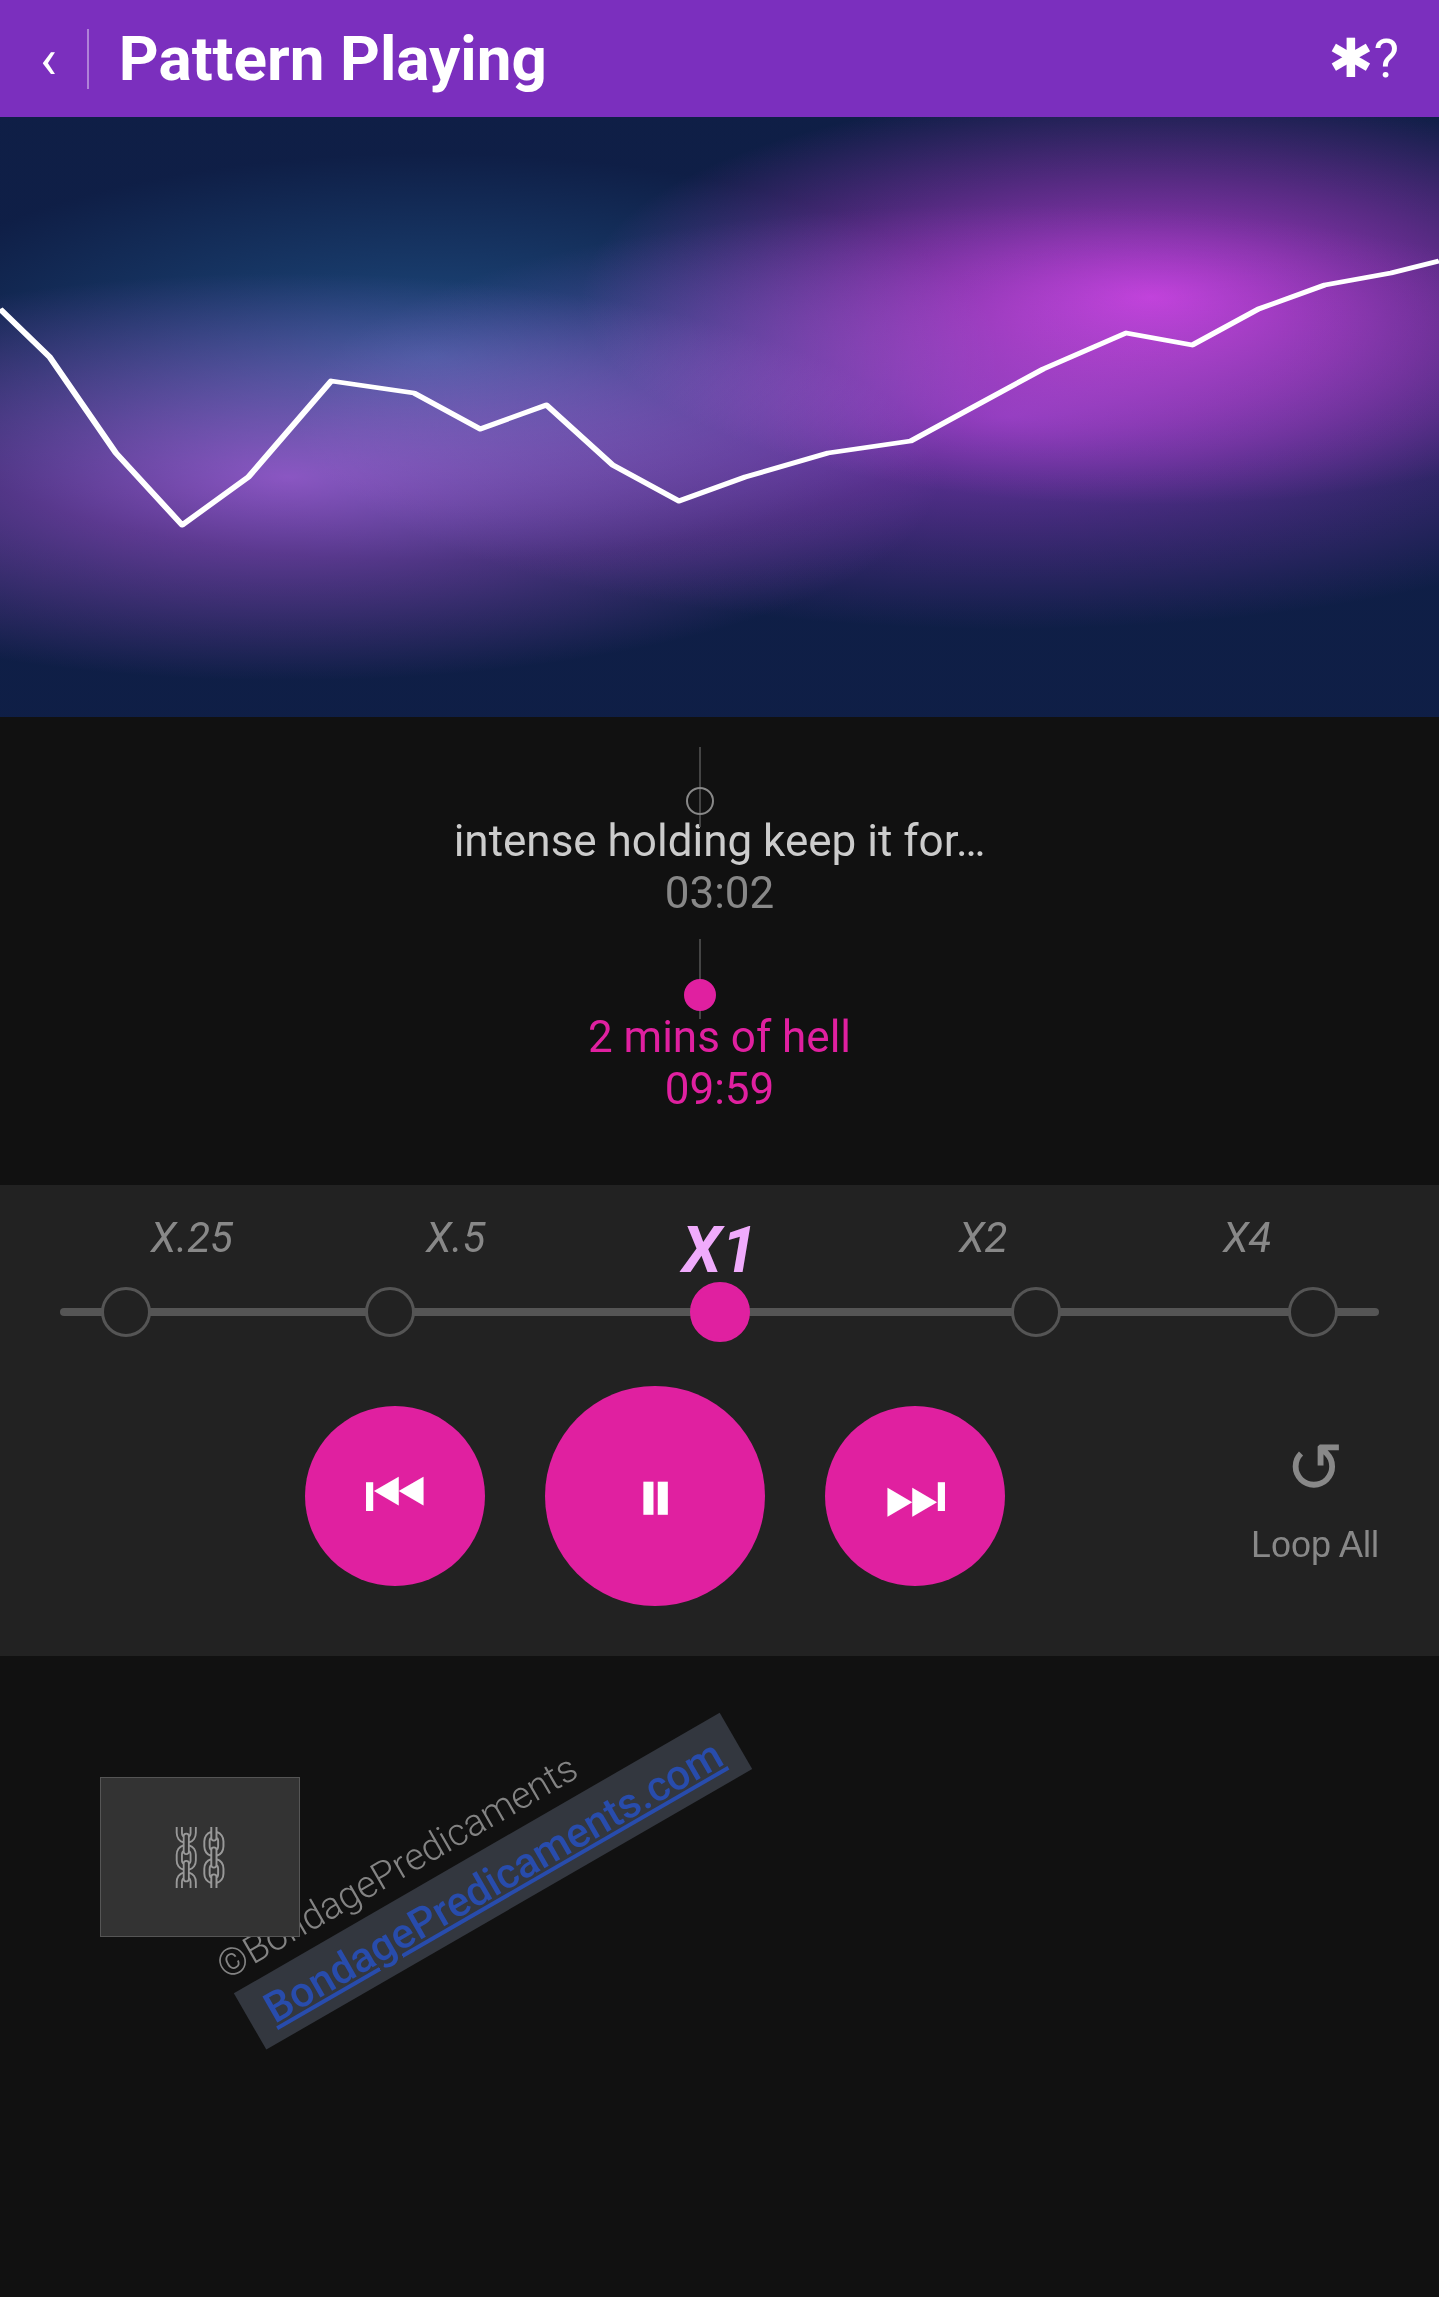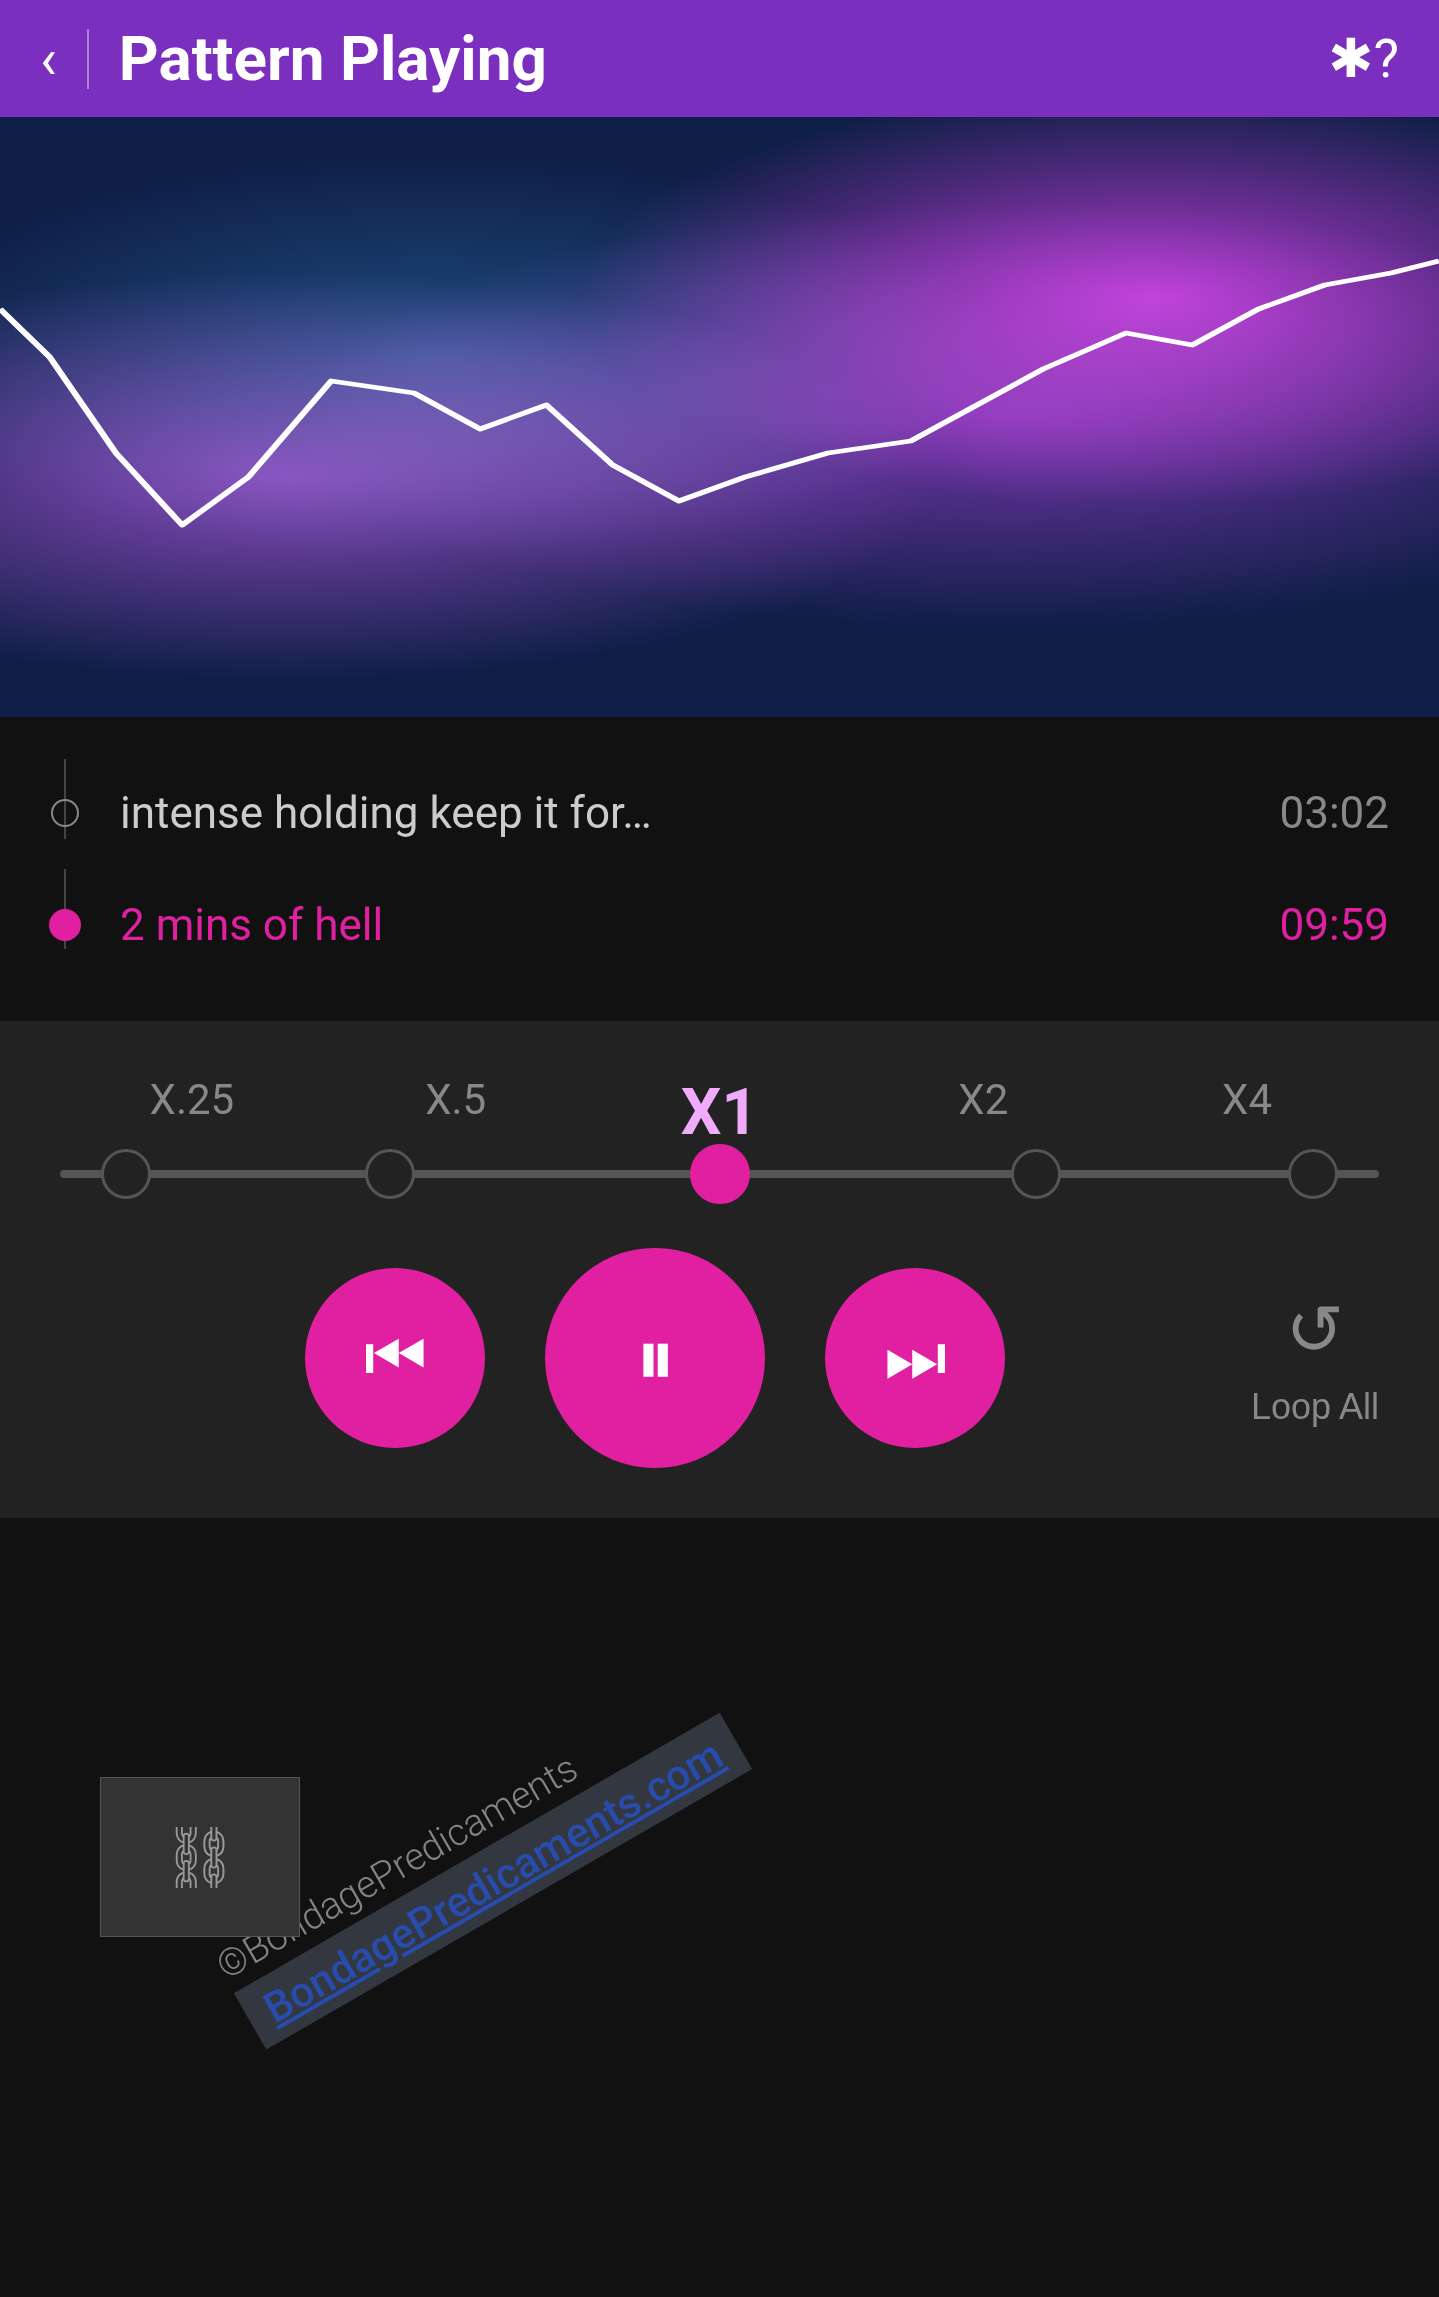--- a/index.html
+++ b/index.html
@@ -82,22 +82,23 @@
     #playlist-area {
       width: 100%;
       background: #111;
       padding: 40px 0;
       flex: 1;
     }
 
     .playlist-item {
       display: flex;
       align-items: center;
-      padding: 30px 50px;
-      position: relative;
+      padding: 30px 34px;
+      position: relative;
+      flex-direction: column;
     }
 
     .playlist-item-indicator {
       display: flex;
       flex-direction: column;
       align-items: center;
       margin-right: 40px;
       width: 30px;
       position: relative;
     }
@@ -192,21 +193,22 @@
       display: flex;
       align-items: center;
       justify-content: center;
       font-size: 60px;
     }
 
     
     #speed-control {
       width: 100%;
       background: #222;
-      padding: 54px 60px 30px;
+      padding: 28px 60px 30px;
+      font-style: italic;
     }
 
     #speed-labels {
       display: flex;
       justify-content: space-between;
       margin-bottom: 20px;
     }
 
     .speed-label {
       font-size: 42px;

